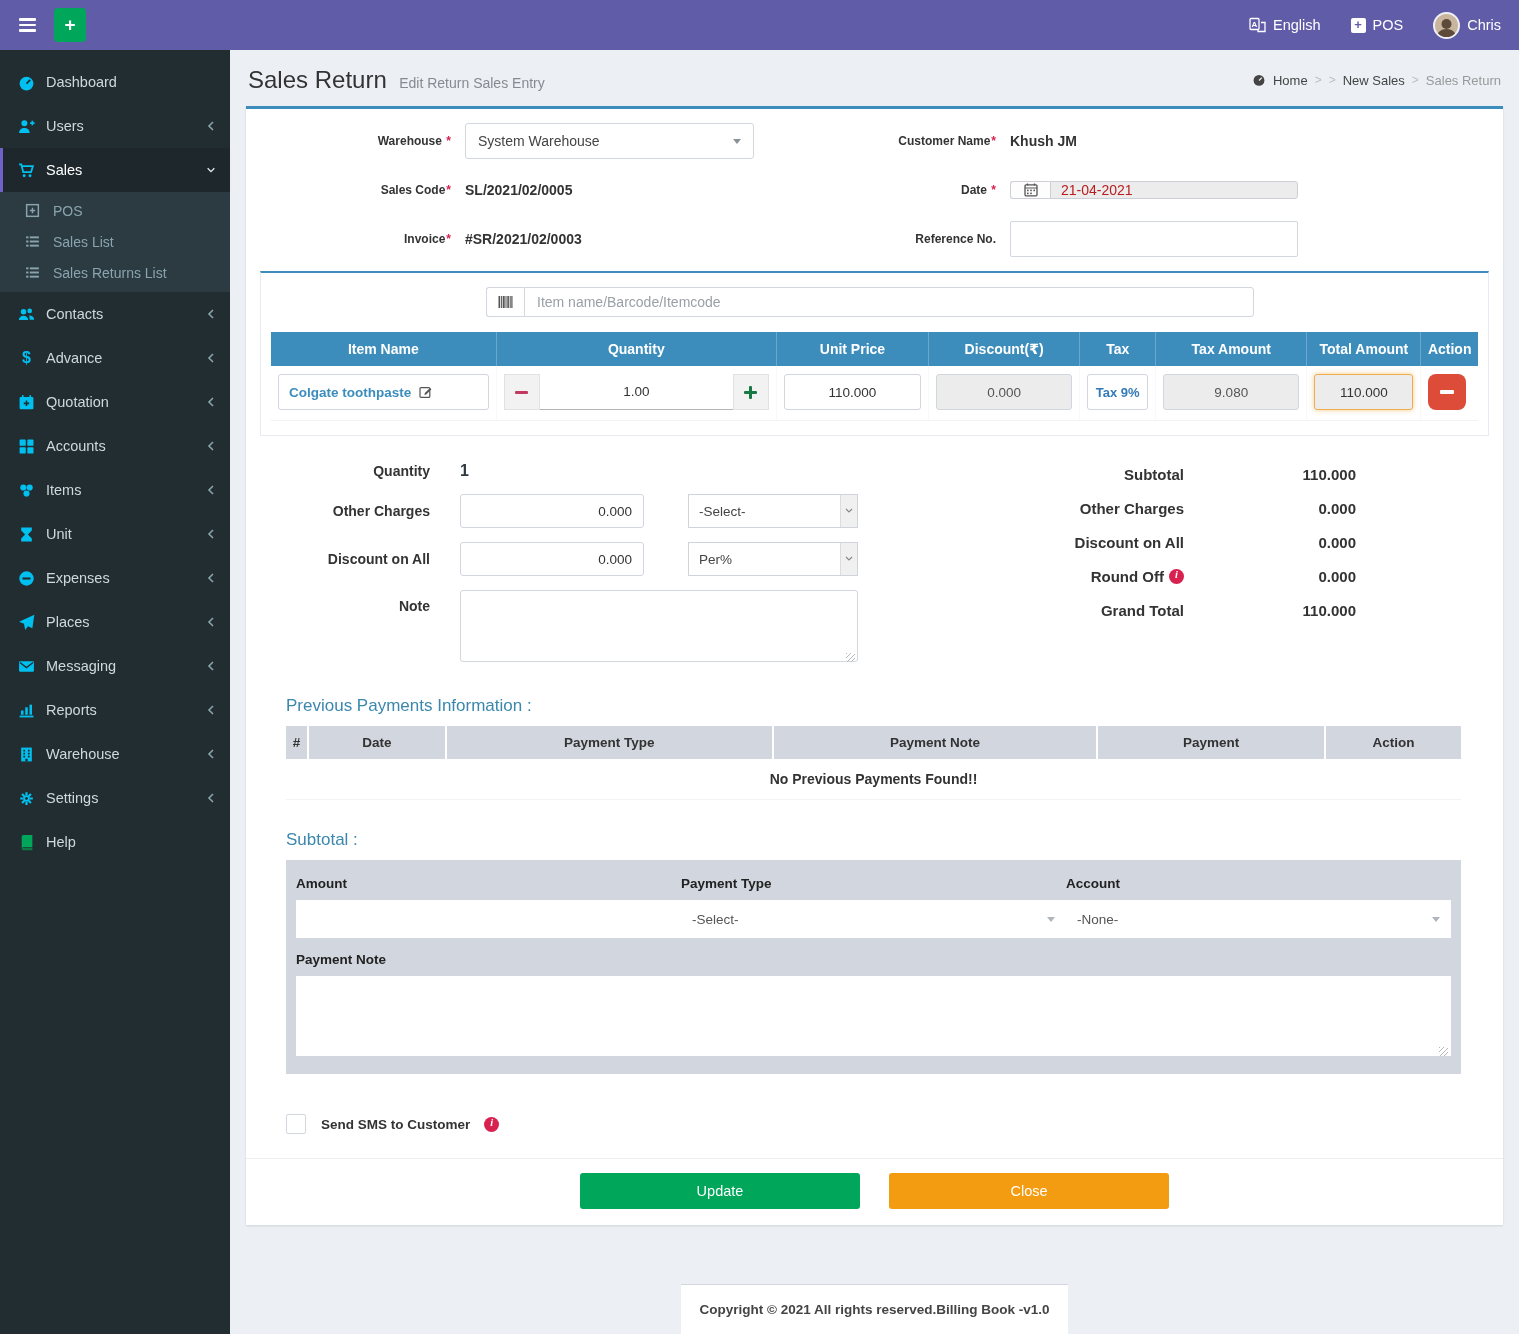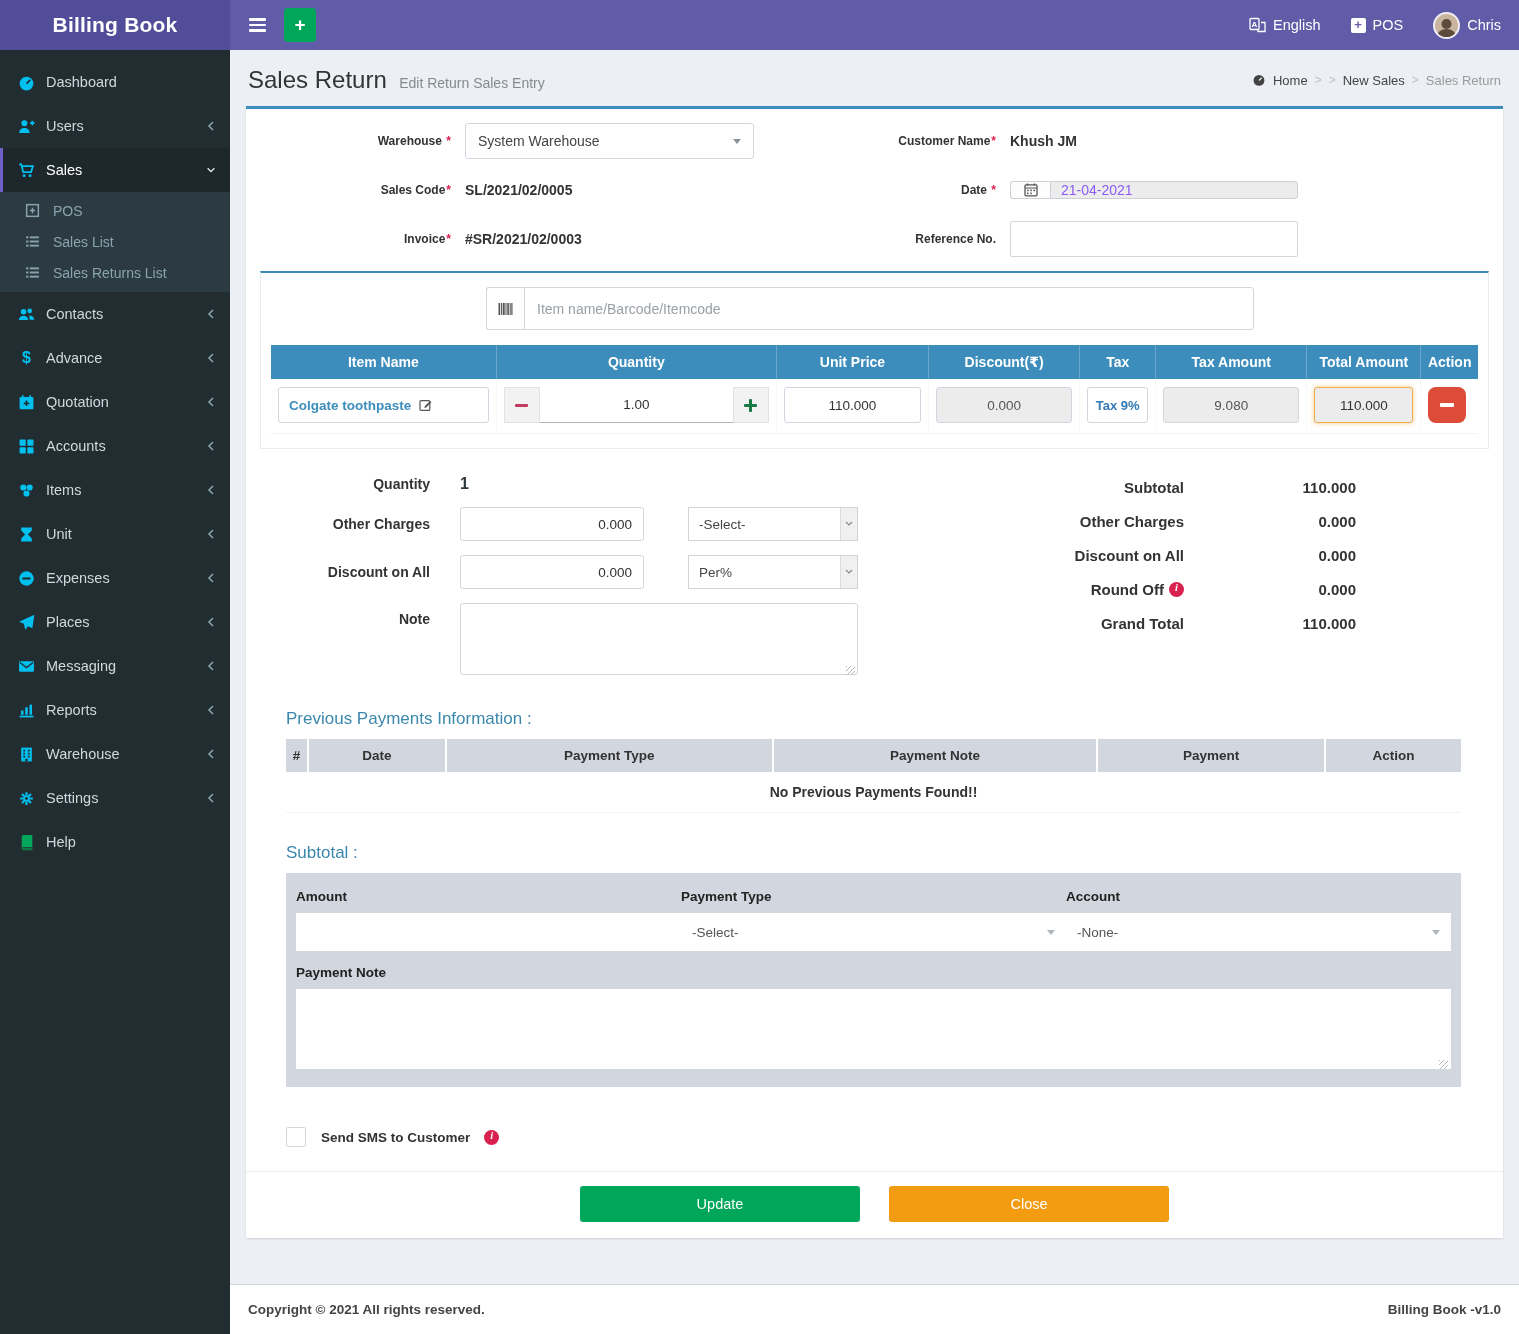--- a/index.html
+++ b/index.html
@@ -32,21 +32,21 @@
                color:#cfd8dc; font-size:14.5px; border-left:3px solid transparent; cursor:pointer; }
   .side-item.active { background:#1e282c; border-left-color:#6e62c8; color:#fff; }
   .side-label { flex:1; }
   .ic { width:17px; height:17px; flex:0 0 17px; fill:#00c0ef; }
   .ic.gray { fill:#8aa4af; }
   .dollar { width:17px; flex:0 0 17px; color:#00c0ef; font-weight:bold; font-size:16px; text-align:center; }
   .chev { width:10px; height:12px; }
   .submenu { background:#2c3b41; padding:3px 0 4px; }
   .sub-item { display:flex; align-items:center; height:31px; padding:0 14px 0 24px; gap:12px;
               color:#8aa4af; font-size:14px; cursor:pointer; }
-  .main { flex:1; display:flex; flex-direction:column; min-width:0; }
+  .main { flex:1; display:flex; flex-direction:column; min-width:0;align-items:center; }
   .content { flex:1; padding:10px 16px 0; overflow:hidden; }
   
   .page-head { display:flex; align-items:center; justify-content:space-between; padding:6px 2px 12px; }
   .page-title { font-size:24px; font-weight:normal; color:#333; }
   .page-sub { font-size:14px; color:#848a90; margin-left:8px; }
   .breadcrumb { display:flex; align-items:center; gap:7px; font-size:13px; color:#444; }
   .crumb { cursor:pointer; }
   .crumb.current { color:#999; cursor:default; }
   .crumb-sep { color:#b9bfc5; font-size:12px; }
   
@@ -63,29 +63,29 @@
   .fstatic { font-weight:bold; font-size:14px; color:#333; }
   .sel { width:289px; height:36px; border:1px solid #d2d6de; border-radius:3px; background:#fff; display:flex;
          align-items:center; padding:0 12px; font-size:14px; color:#444; cursor:pointer; }
   .caret { margin-left:auto; width:0; height:0; border-left:4.5px solid transparent; border-right:4.5px solid transparent;
            border-top:5px solid #8a9299; }
   .input { height:36px; border:1px solid #d2d6de; border-radius:2px; padding:0 11px; font-size:14px; color:#333;
            font-family:inherit; background:#fff; outline:none; }
   .date-group { display:flex; width:288px; }
   .date-addon { width:40px; border:1px solid #ccd0d6; border-right:none; border-radius:3px 0 0 3px; background:#fdfdfd;
                 display:flex; align-items:center; justify-content:center; }
-  .date-input { flex:1; border:1px solid #ccd0d6; border-radius:0 3px 3px 0; background:#ececec; color:#8b5cf6;
+  .date-input { flex:1; border:1px solid #ccd0d6; border-radius:0 3px 3px 0; background:#ececec; color:#b91c1c;
                 padding:0 10px; font-size:14px; font-family:inherit; }
   .ref-input { width:288px; }
   
   .items-panel { margin-top:14px; border:1px solid #e7ebf0; border-top:2px solid #3c8dbc; padding:14px 10px 14px; }
   .search-group { display:flex; width:768px; margin-left:215px; }
   .search-addon { width:38px; border:1px solid #d2d6de; border-right:none; border-radius:3px 0 0 3px; background:#fff;
                   display:flex; align-items:center; justify-content:center; }
-  .search-input { flex:1; height:43px; border:1px solid #d2d6de; border-radius:0 3px 3px 0; padding:0 12px;
+  .search-input { flex:1; height:30px; border:1px solid #d2d6de; border-radius:0 3px 3px 0; padding:0 12px;
                   font-size:14px; font-family:inherit; color:#a16207; outline:none; }
   .search-input::placeholder { color:#9aa0a6; }
   table.items { width:100%; border-collapse:collapse; margin-top:15px; table-layout:fixed; }
   table.items th { background:#3c8dbc; color:#fff; font-size:14px; font-weight:bold; text-align:center;
                    padding:9px 4px; border-left:1px solid #6aa6cd; }
   table.items th:first-child { border-left:none; }
   table.items td { padding:8px 7px 10px; border-bottom:1px solid #f1f3f5; border-left:1px solid #f7f8f9; vertical-align:middle; }
   table.items td:first-child { border-left:none; }
   .iname { border:1px solid #d2d6de; border-radius:3px; height:36px; display:flex; align-items:center; gap:8px; padding:0 10px; }
   .iname .lnk { color:#3c8dbc; font-weight:bold; font-size:13.5px; cursor:pointer; }
@@ -161,21 +161,20 @@
   .btn-update { background:#00a65a; }
   .btn-close { background:#f39c12; }
   
   .footer { height:50px; background:#fff; border-top:1px solid #d2d6de; display:flex; align-items:center;
             justify-content:space-between; padding:0 18px; font-size:13.5px; color:#444; font-weight:bold; }
 </style>
 </head>
 <body>
 
 <div class="topbar">
-  <div class="logo">Billing Book</div>
   <div class="navbar">
     <button class="hamburger">
         <i></i>
         <i></i>
         <i></i>
       </button>
     <button class="add-btn">+</button>
     <div class="nav-right">
       <div class="nav-item">
         <svg class="lang" width="17" height="17" viewBox="0 0 17 17">

